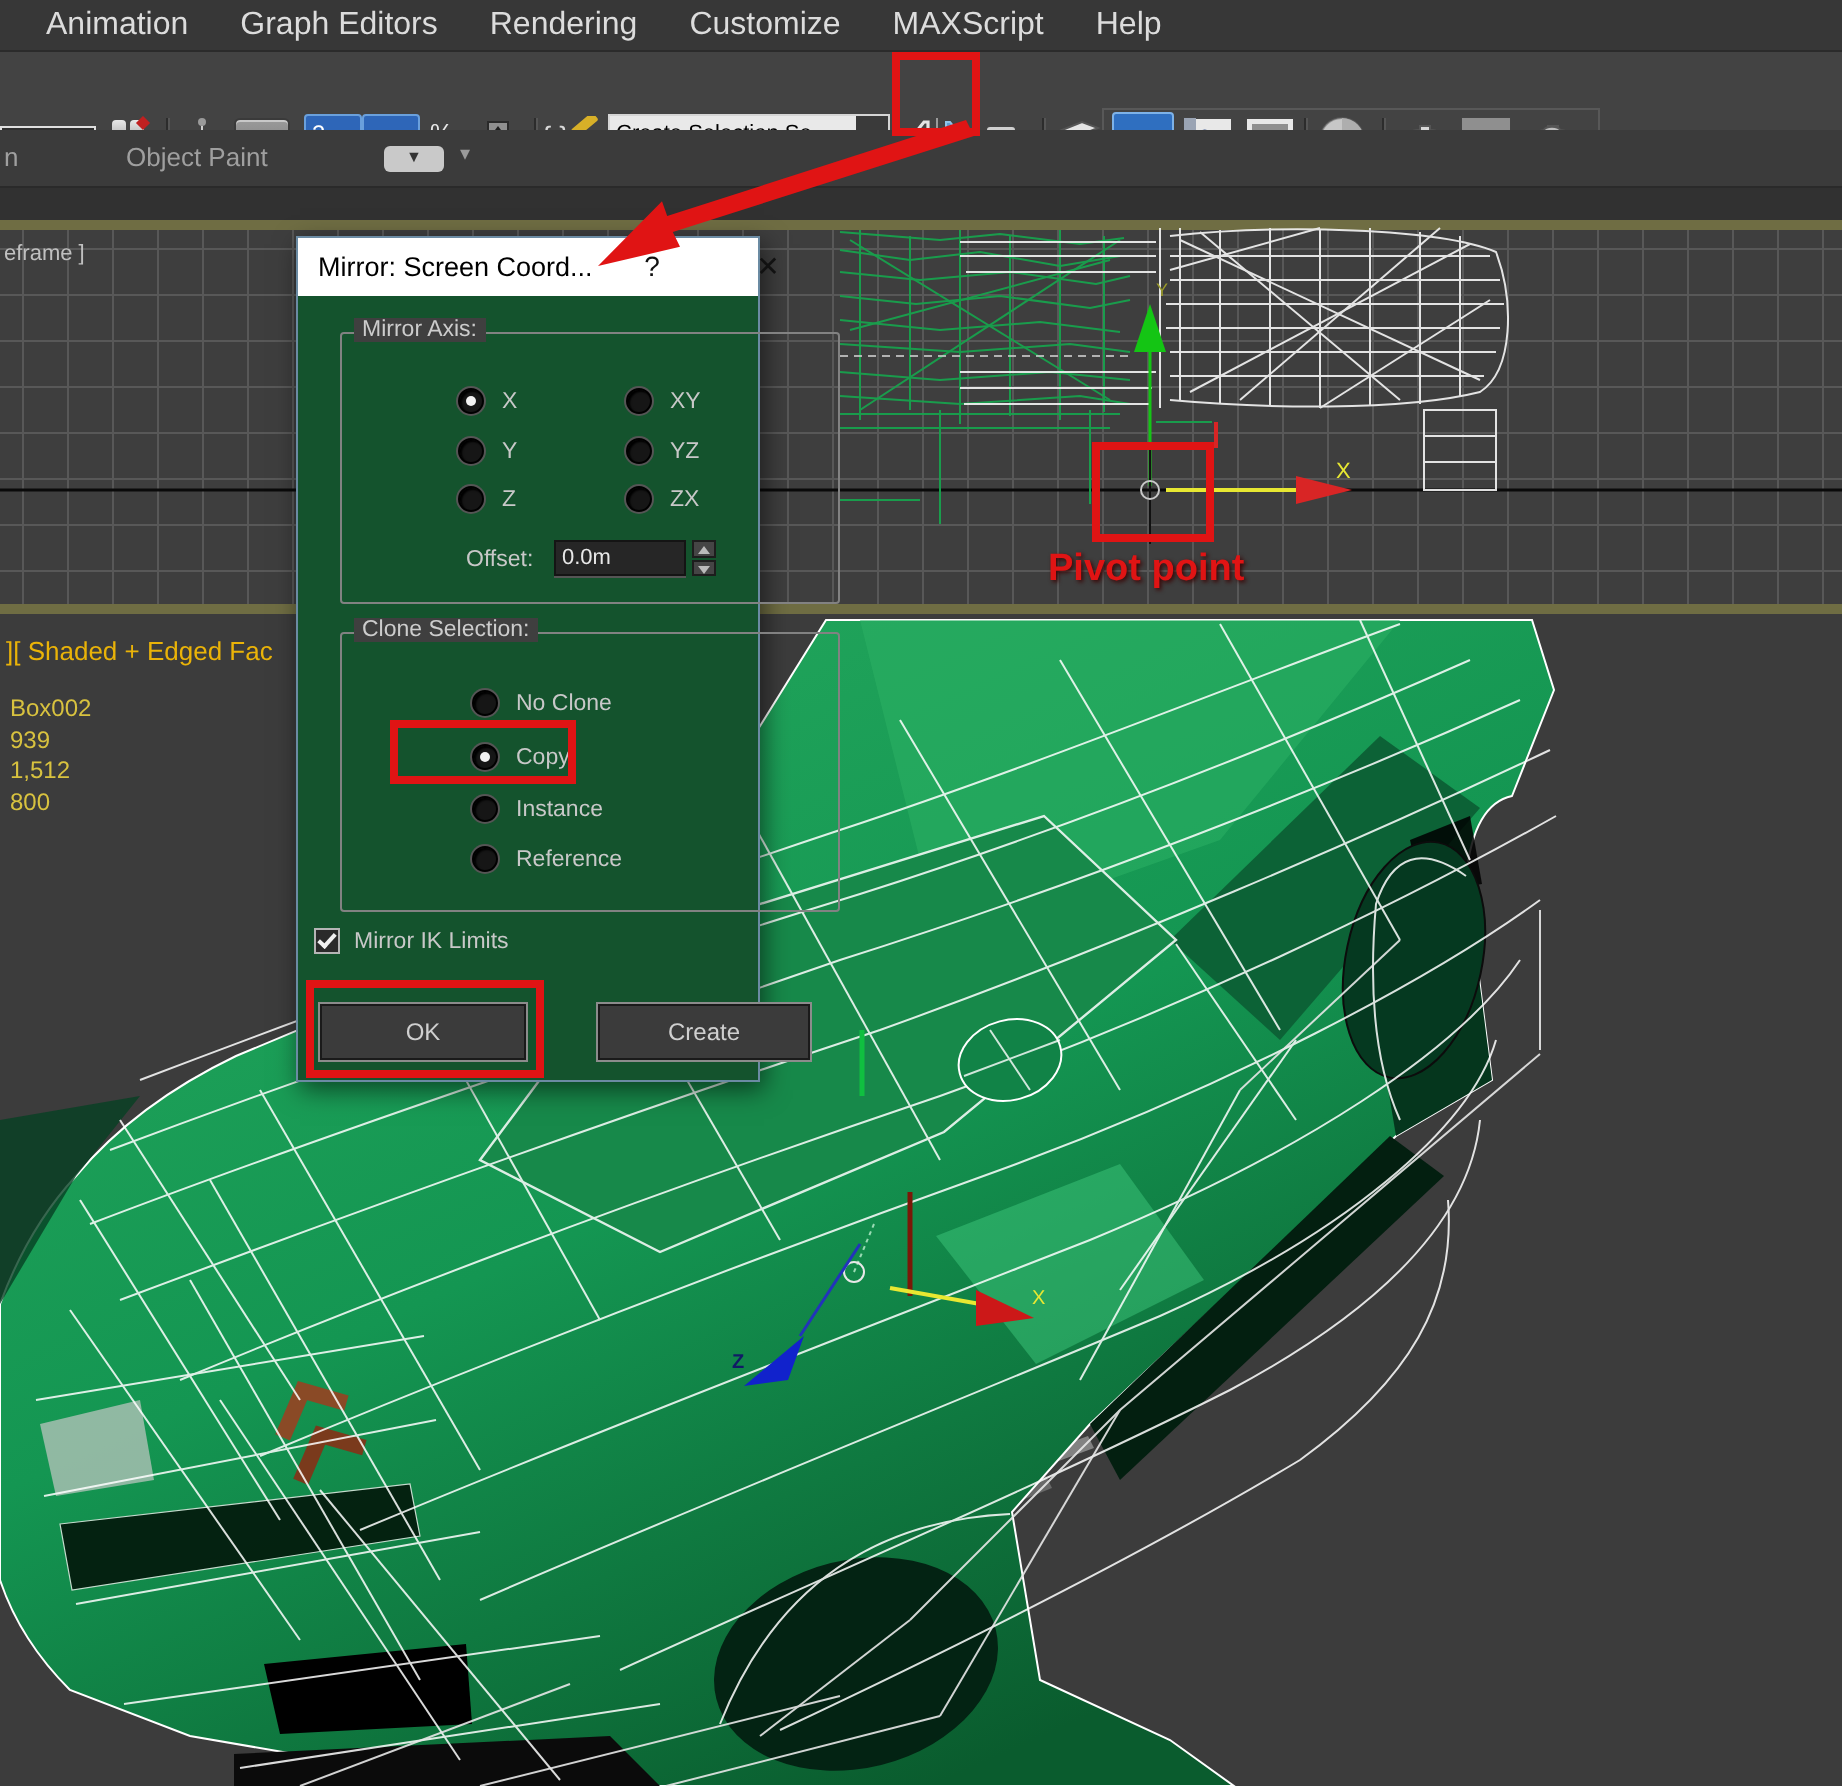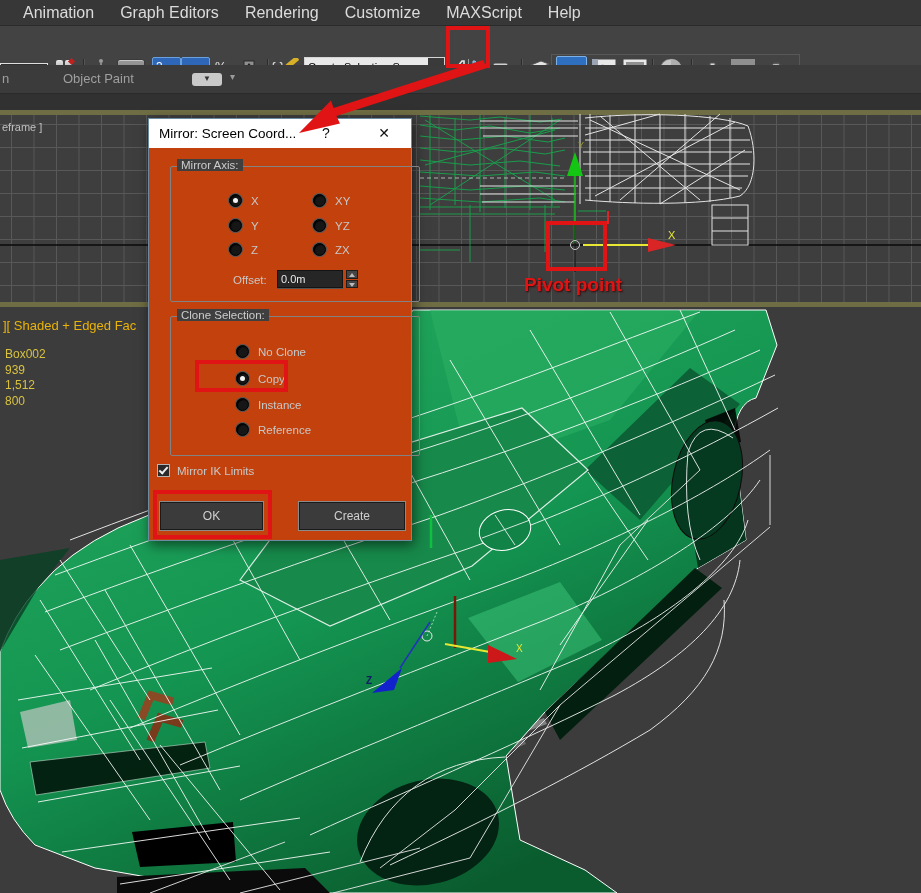--- a/index.html
+++ b/index.html
@@ -44,21 +44,21 @@
   .vp-top-label{position:absolute;left:2px;top:121px;color:#c0c0c0;font-size:11px;}
   .vp-bottom{position:absolute;left:0;top:307px;width:921px;height:586px;background:#3c3c3c;}
   .vp-bot-label{position:absolute;left:3px;top:318px;color:#eab308;font-size:13px;}
   .vp-stats{position:absolute;left:5px;top:347px;color:#d8c23f;font-size:12px;line-height:15.5px;}
   .svg-abs{position:absolute;left:0;}
   
   .red-box{position:absolute;border:4px solid #e01414;box-sizing:border-box;pointer-events:none;}
   .pivot-label{position:absolute;left:524px;top:274px;width:130px;color:#e01414;font-size:19px;
     font-weight:bold;text-shadow:1px 1px 2px #3a0606;pointer-events:none;}
   
-  .dialog{position:absolute;left:148px;top:118px;width:264px;height:423px;background:#c2410c;
+  .dialog{position:absolute;left:148px;top:118px;width:232px;height:423px;background:#14532d;
     border:1px solid #6b8ba3;box-shadow:2px 4px 12px rgba(0,0,0,.55);box-sizing:border-box;z-index:10;}
   .dlg-title{position:absolute;left:0;top:0;width:100%;height:29px;background:#ffffff;}
   .dlg-title .txt{position:absolute;left:10px;top:0;line-height:29px;color:#000;font-size:13.5px;}
   .dlg-help{position:absolute;left:168px;top:0;width:18px;line-height:29px;text-align:center;color:#111;font-size:14px;cursor:default;}
   .dlg-close{position:absolute;left:224px;top:0;width:22px;line-height:29px;text-align:center;color:#111;font-size:14px;cursor:default;}
   .groupbox{position:absolute;border:1px solid #828282;border-radius:2px;margin-left:12px;}
   .groupbox .glabel{position:absolute;top:-8px;left:6px;background:#3f3f3f;padding:0 4px;
     color:#cccccc;font-size:11.5px;white-space:nowrap;}
   .radio{position:absolute;display:flex;align-items:center;gap:9px;color:#c8c8c8;font-size:11.5px;cursor:default;}
   .rdot{width:11px;height:11px;border-radius:50%;background:#161616;border:1px solid #000;

